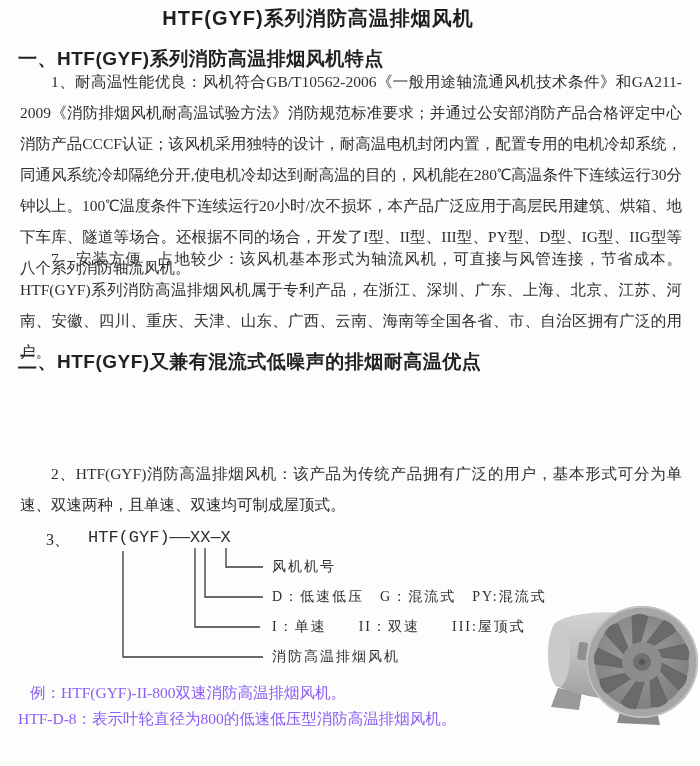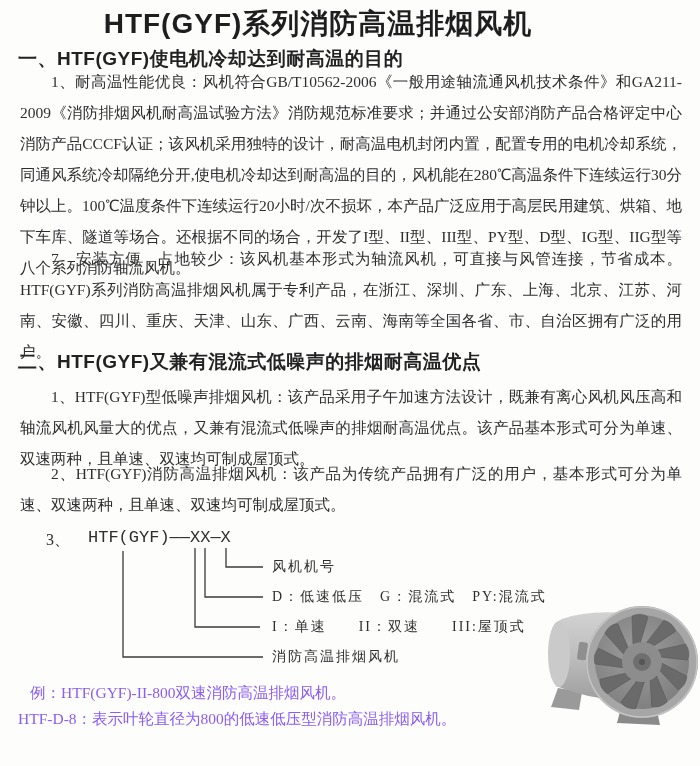--- a/index.html
+++ b/index.html
@@ -18,21 +18,21 @@
   }
   .abs { position: absolute; }
 
   #doc-title {
     top: 5px;
     left: 0;
     width: 636px;
     text-align: center;
     font-family: "Liberation Sans", sans-serif;
     font-weight: bold;
-    font-size: 28px;
+    font-size: 20px;
     letter-spacing: 1px;
     color: #1e1e1e;
   }
   .section-heading {
     left: 18px;
     width: 664px;
     font-family: "Liberation Sans", sans-serif;
     font-weight: bold;
     font-size: 19px;
     letter-spacing: 0.5px;
@@ -96,29 +96,28 @@
     height: 140px;
   }
 </style>
 </head>
 <body>
 
 <div id="page">
 
   <div id="doc-title" class="abs">HTF(GYF)系列消防高温排烟风机</div>
 
-  <div class="abs section-heading" style="top:46px;">一、HTF(GYF)使电机冷却达到耐高温的目的</div>
+  <div class="abs section-heading" style="top:46px;">一、HTF(GYF)系列消防高温排烟风机特点</div>
 
   <div class="abs body-para" style="top:66px;">1、耐高温性能优良：风机符合GB/T10562-2006《一般用途轴流通风机技术条件》和GA211-2009《消防排烟风机耐高温试验方法》消防规范标准要求；并通过公安部消防产品合格评定中心消防产品CCCF认证；该风机采用独特的设计，耐高温电机封闭内置，配置专用的电机冷却系统，同通风系统冷却隔绝分开,使电机冷却达到耐高温的目的，风机能在280℃高温条件下连续运行30分钟以上。100℃温度条件下连续运行20小时/次不损坏，本产品广泛应用于高层民用建筑、烘箱、地下车库、隧道等场合。还根据不同的场合，开发了I型、II型、III型、PY型、D型、IG型、IIG型等八个系列消防轴流风机。</div>
 
   <div class="abs body-para" style="top:243px;">7、安装方便，占地较少：该风机基本形式为轴流风机，可直接与风管连接，节省成本。HTF(GYF)系列消防高温排烟风机属于专利产品，在浙江、深圳、广东、上海、北京、江苏、河南、安徽、四川、重庆、天津、山东、广西、云南、海南等全国各省、市、自治区拥有广泛的用户。</div>
 
   <div class="abs section-heading" style="top:349px;">二、HTF(GYF)又兼有混流式低噪声的排烟耐高温优点</div>
 
-  <div class="abs body-para" style="top:381px;">1、HTF(GYF)型低噪声排烟风机：该产品采用子午加速方法设计，既兼有离心风机风压高和轴流风机风量大的优点，又兼有混流式低噪声的排烟耐高温优点。该产品基本形式可分为单速、双速两种，且单速、双速均可制成屋顶式。</div>
 
   <div class="abs body-para" style="top:458px;">2、HTF(GYF)消防高温排烟风机：该产品为传统产品拥有广泛的用户，基本形式可分为单速、双速两种，且单速、双速均可制成屋顶式。</div>
 
   <div id="diagram" class="abs">
     <svg id="diagram-lines" width="700" height="152" viewBox="0 0 700 152">
       <polyline points="226,24 226,43 263,43" fill="none" stroke="#3a3a3a" stroke-width="1.3"></polyline>
       <polyline points="205,24 205,73 263,73" fill="none" stroke="#3a3a3a" stroke-width="1.3"></polyline>
       <polyline points="195,24 195,103 260,103" fill="none" stroke="#3a3a3a" stroke-width="1.3"></polyline>
       <polyline points="123,27 123,133 263,133" fill="none" stroke="#3a3a3a" stroke-width="1.3"></polyline>
     </svg>

